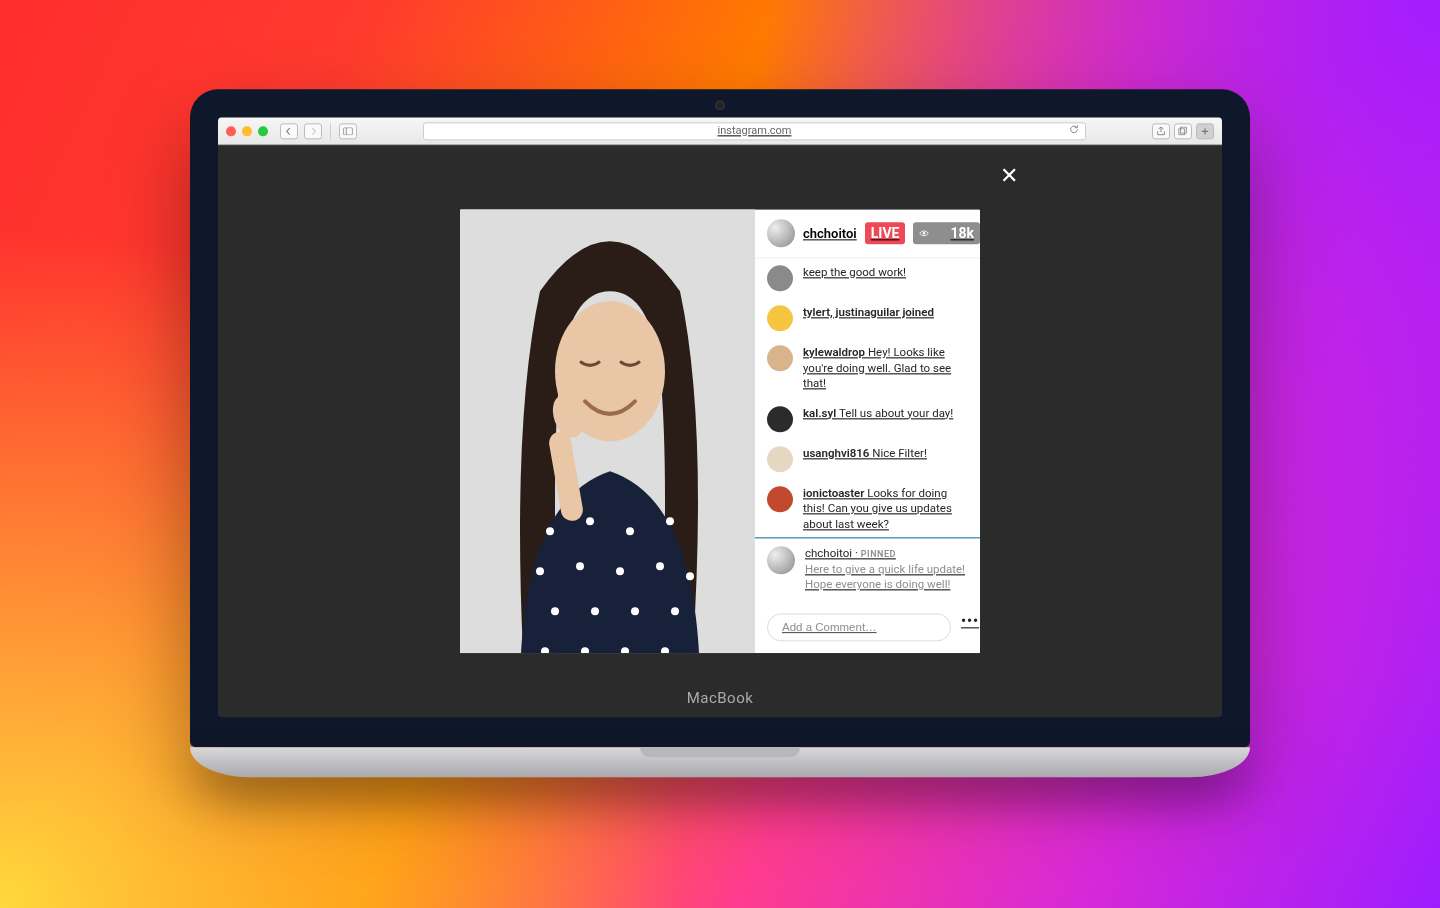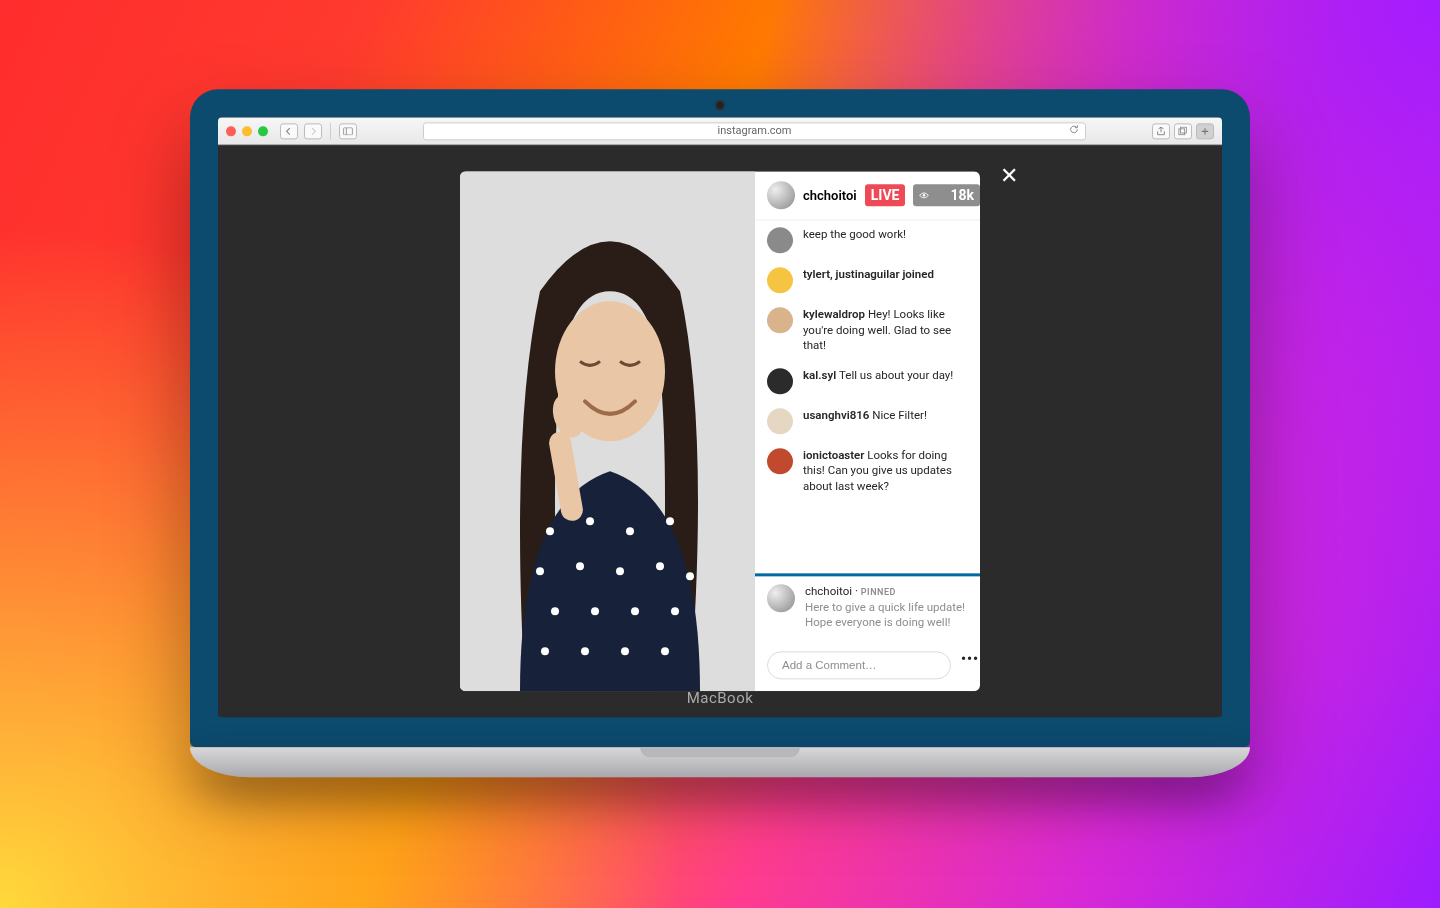--- a/index.html
+++ b/index.html
@@ -19,25 +19,26 @@
     pointer-events:none;
   }
 
   .laptop {
     position: absolute;
     left: 50%; top: 50%;
     transform: translate(-50%, -53%);
     width: 1060px;
   }
   .screen-bezel {
-    background: #0c4a6e;
+    background: #0f172a;
     border-radius: 28px 28px 6px 6px;
     padding: 28px 28px 30px 28px;
     box-shadow: 0 40px 80px rgba(0,0,0,0.35);
     position: relative;
+    text-decoration: underline;
   }
   .camera {
     position:absolute; top:13px; left:50%; transform:translateX(-50%);
     width:6px; height:6px; border-radius:50%; background:#222; box-shadow: 0 0 0 2px #2e2e30;
   }
   .screen {
     width: 100%;
     height: 600px;
     background: #2b2b2b;
     border-radius: 4px;
@@ -88,23 +89,23 @@
     background:#2b2b2b;
     display:flex;
     align-items:center;
     justify-content:center;
     position:relative;
   }
 
   .live-card {
     display:flex;
     width: 520px;
-    height: 520px;
+    height: 444px;
     background:#000;
-    border-radius:6px;
+    border-radius:1px;
     overflow:hidden;
     position:relative;
   }
   .close-x {
     position:absolute;
     color:#fff;
     font-size:22px;
     top: 18px;
     left: calc(50% + 280px);
     cursor:pointer;
@@ -155,21 +156,21 @@
     line-height:1.35;
     color:#262626;
   }
   .comment .avatar { width:26px; height:26px; }
   .comment .body { flex:1; min-width:0; }
   .comment .body .u { font-weight:600; }
   .comment.system .body { color:#262626; }
   .comment.system .body .u { color:#262626; }
 
   .pinned {
-    border-top:3px solid #0369a1;
+    border-top:1px solid #0369a1;
     padding: 8px 12px 10px 12px;
     display:flex; gap:10px;
     font-size:11.5px; line-height:1.35;
   }
   .pinned .body .meta { color:#262626; }
   .pinned .body .tag { color:#8e8e8e; font-size:9px; letter-spacing:0.5px; font-weight:600; }
   .pinned .body .text { color:#8e8e8e; }
 
   .composer {
     display:flex; align-items:flex-start; gap:10px;

